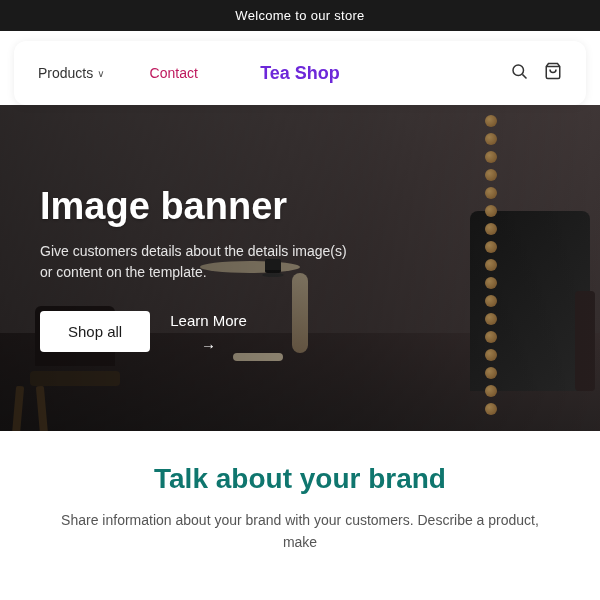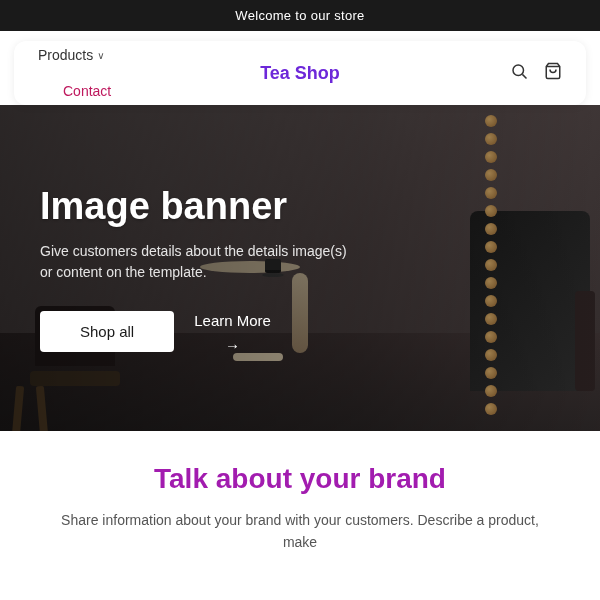--- a/index.html
+++ b/index.html
@@ -32,23 +32,22 @@
       height: 64px;
       border-radius: 12px;
       margin: 10px 14px;
       box-shadow: 0 1px 8px rgba(0,0,0,0.08);
       position: relative;
       z-index: 10;
     }
 
     .nav-left {
       display: flex;
-      align-items: flex-start;
+      align-items: center;
       gap: 20px;
-      flex-direction: column;
     }
 
     .nav-products {
       display: flex;
       align-items: center;
       gap: 4px;
       font-size: 14px;
       color: #333;
       cursor: pointer;
     }
@@ -280,21 +279,21 @@
     .hero-buttons {
       display: flex;
       align-items: center;
       gap: 20px;
     }
 
     .btn-shop-all {
       background: #fff;
       color: #1a1a1a;
       border: none;
-      padding: 12px 40px;
+      padding: 12px 28px;
       border-radius: 4px;
       font-size: 15px;
       font-weight: 500;
       cursor: pointer;
       white-space: nowrap;
     }
 
     .btn-learn-more {
       color: #fff;
       background: none;
@@ -311,21 +310,21 @@
     
     .brand-section {
       background: #fff;
       padding: 32px 30px 20px;
       text-align: center;
     }
 
     .brand-title {
       font-size: 28px;
       font-weight: 600;
-      color: #a21caf;
+      color: #0f766e;
       margin-bottom: 14px;
     }
 
     .brand-text {
       font-size: 14px;
       color: #555;
       line-height: 1.6;
       max-width: 480px;
       margin: 0 auto;
     }

